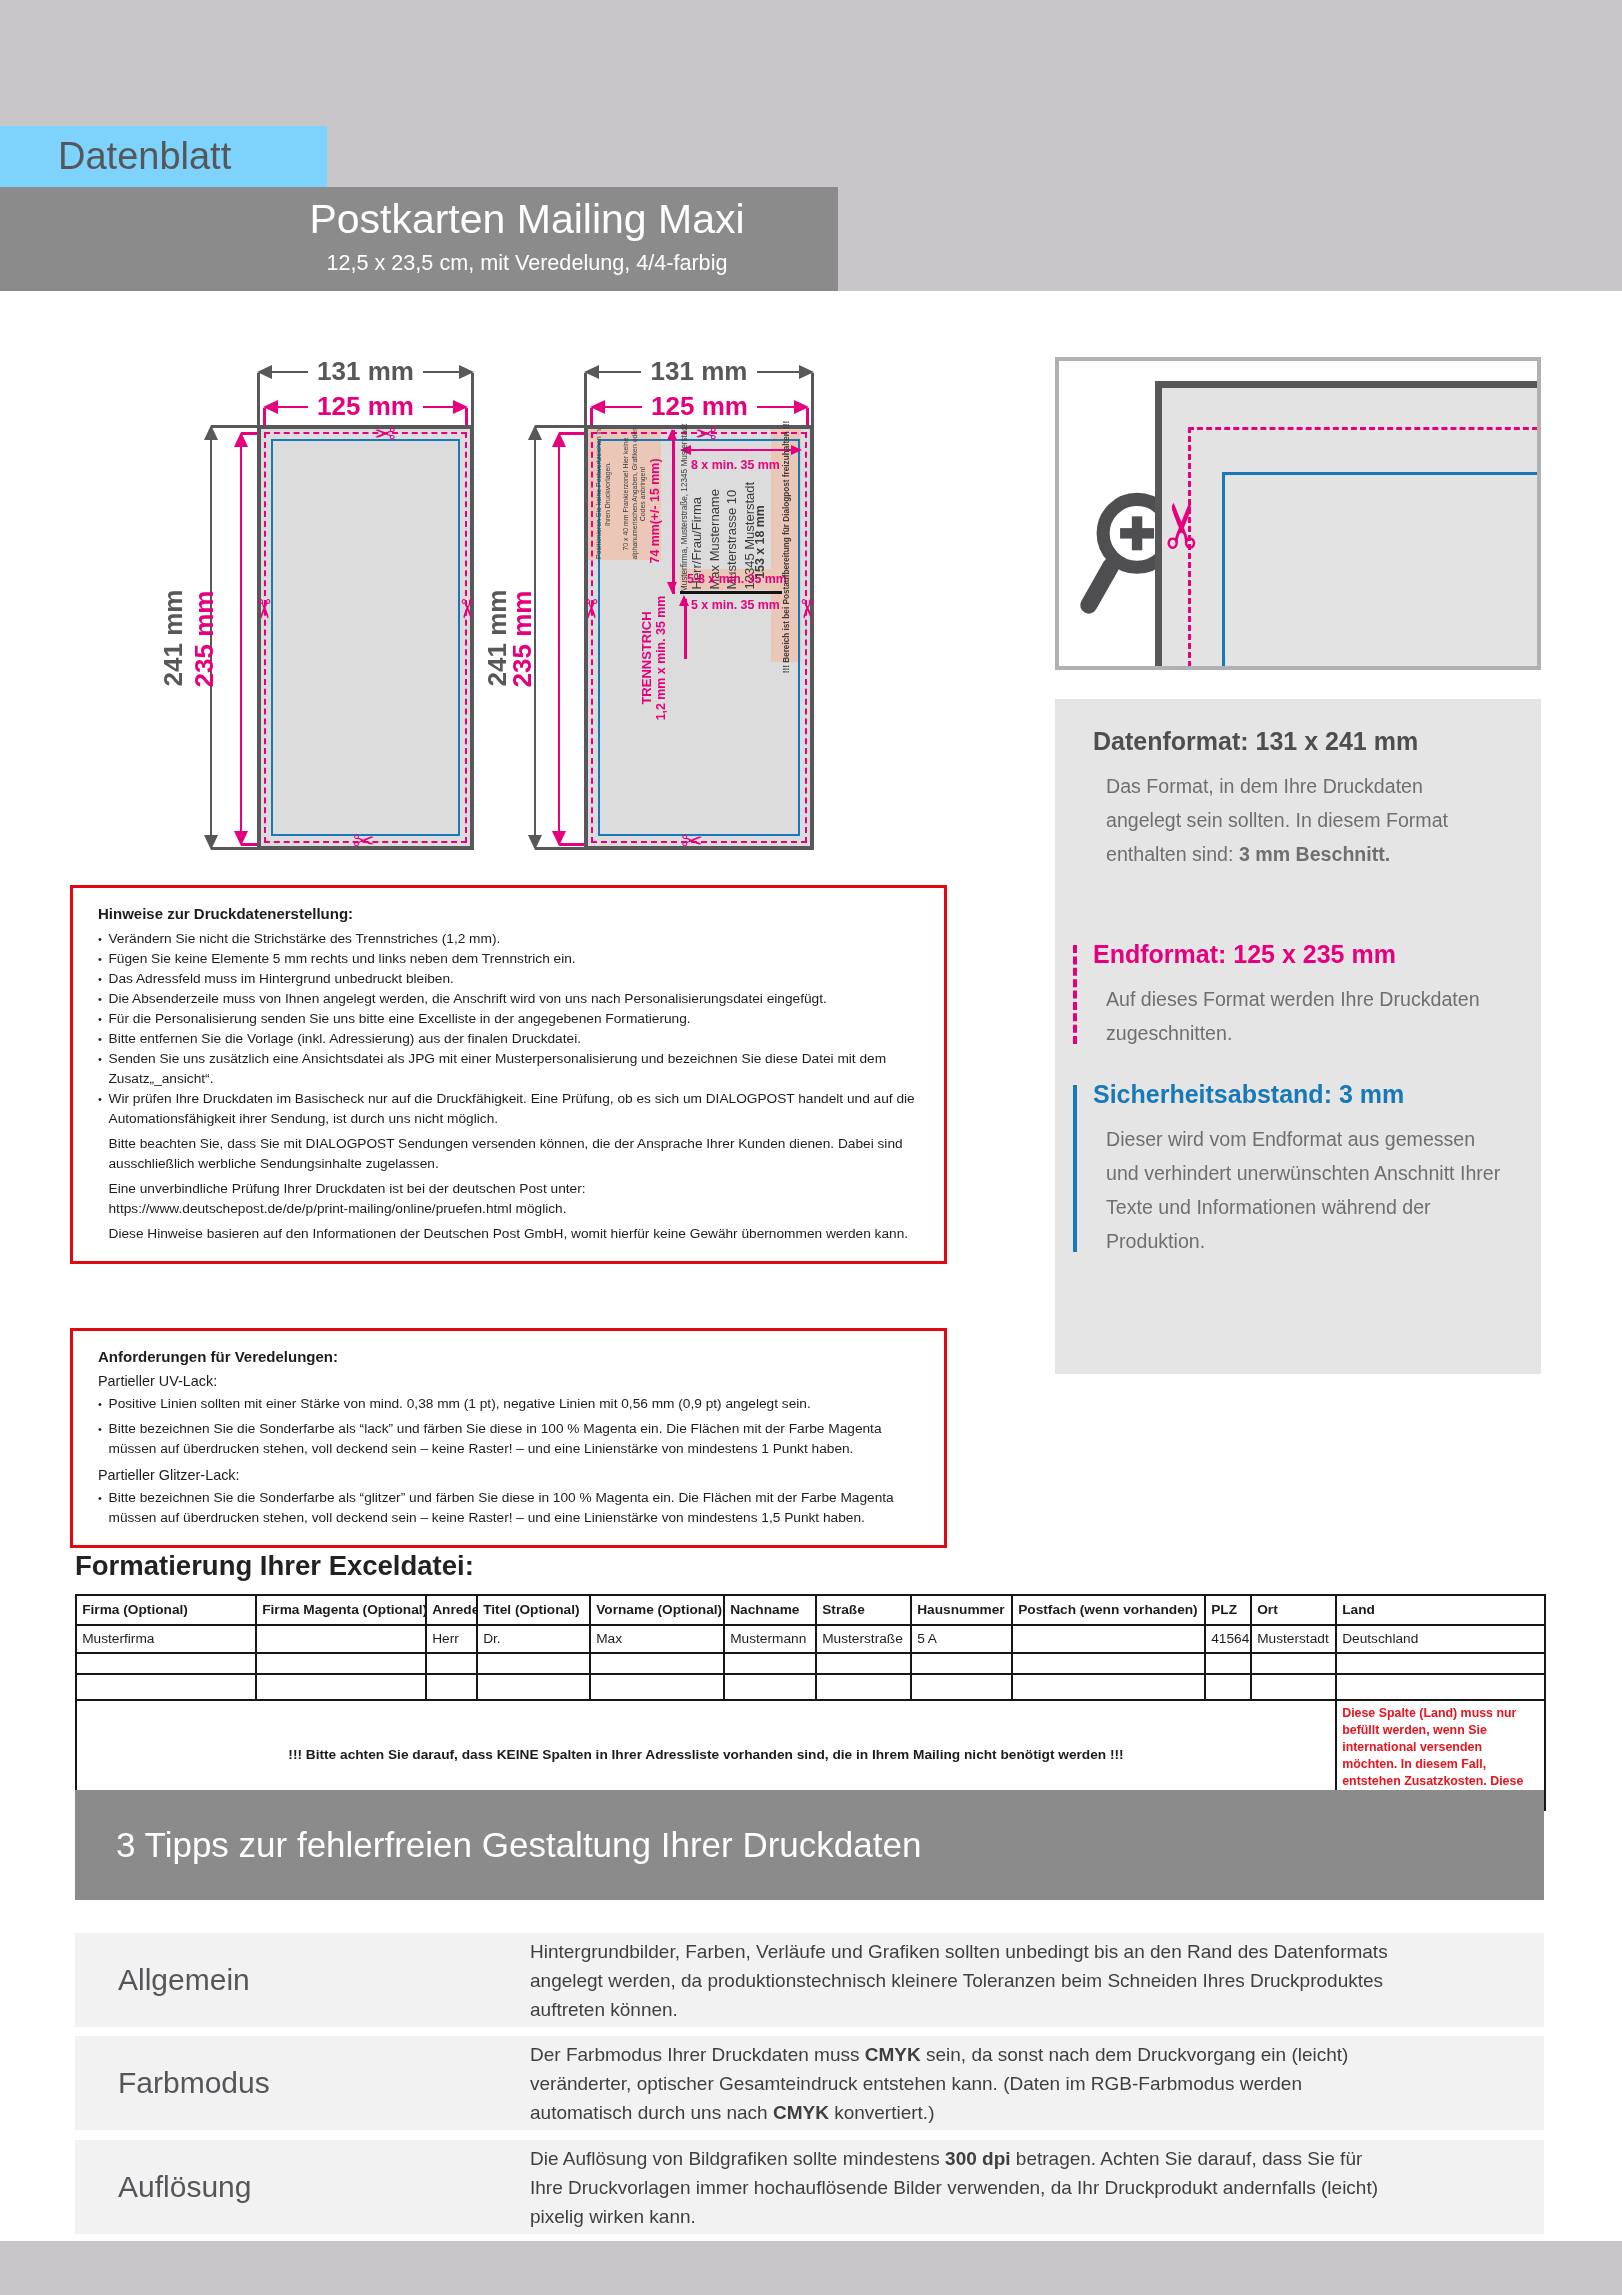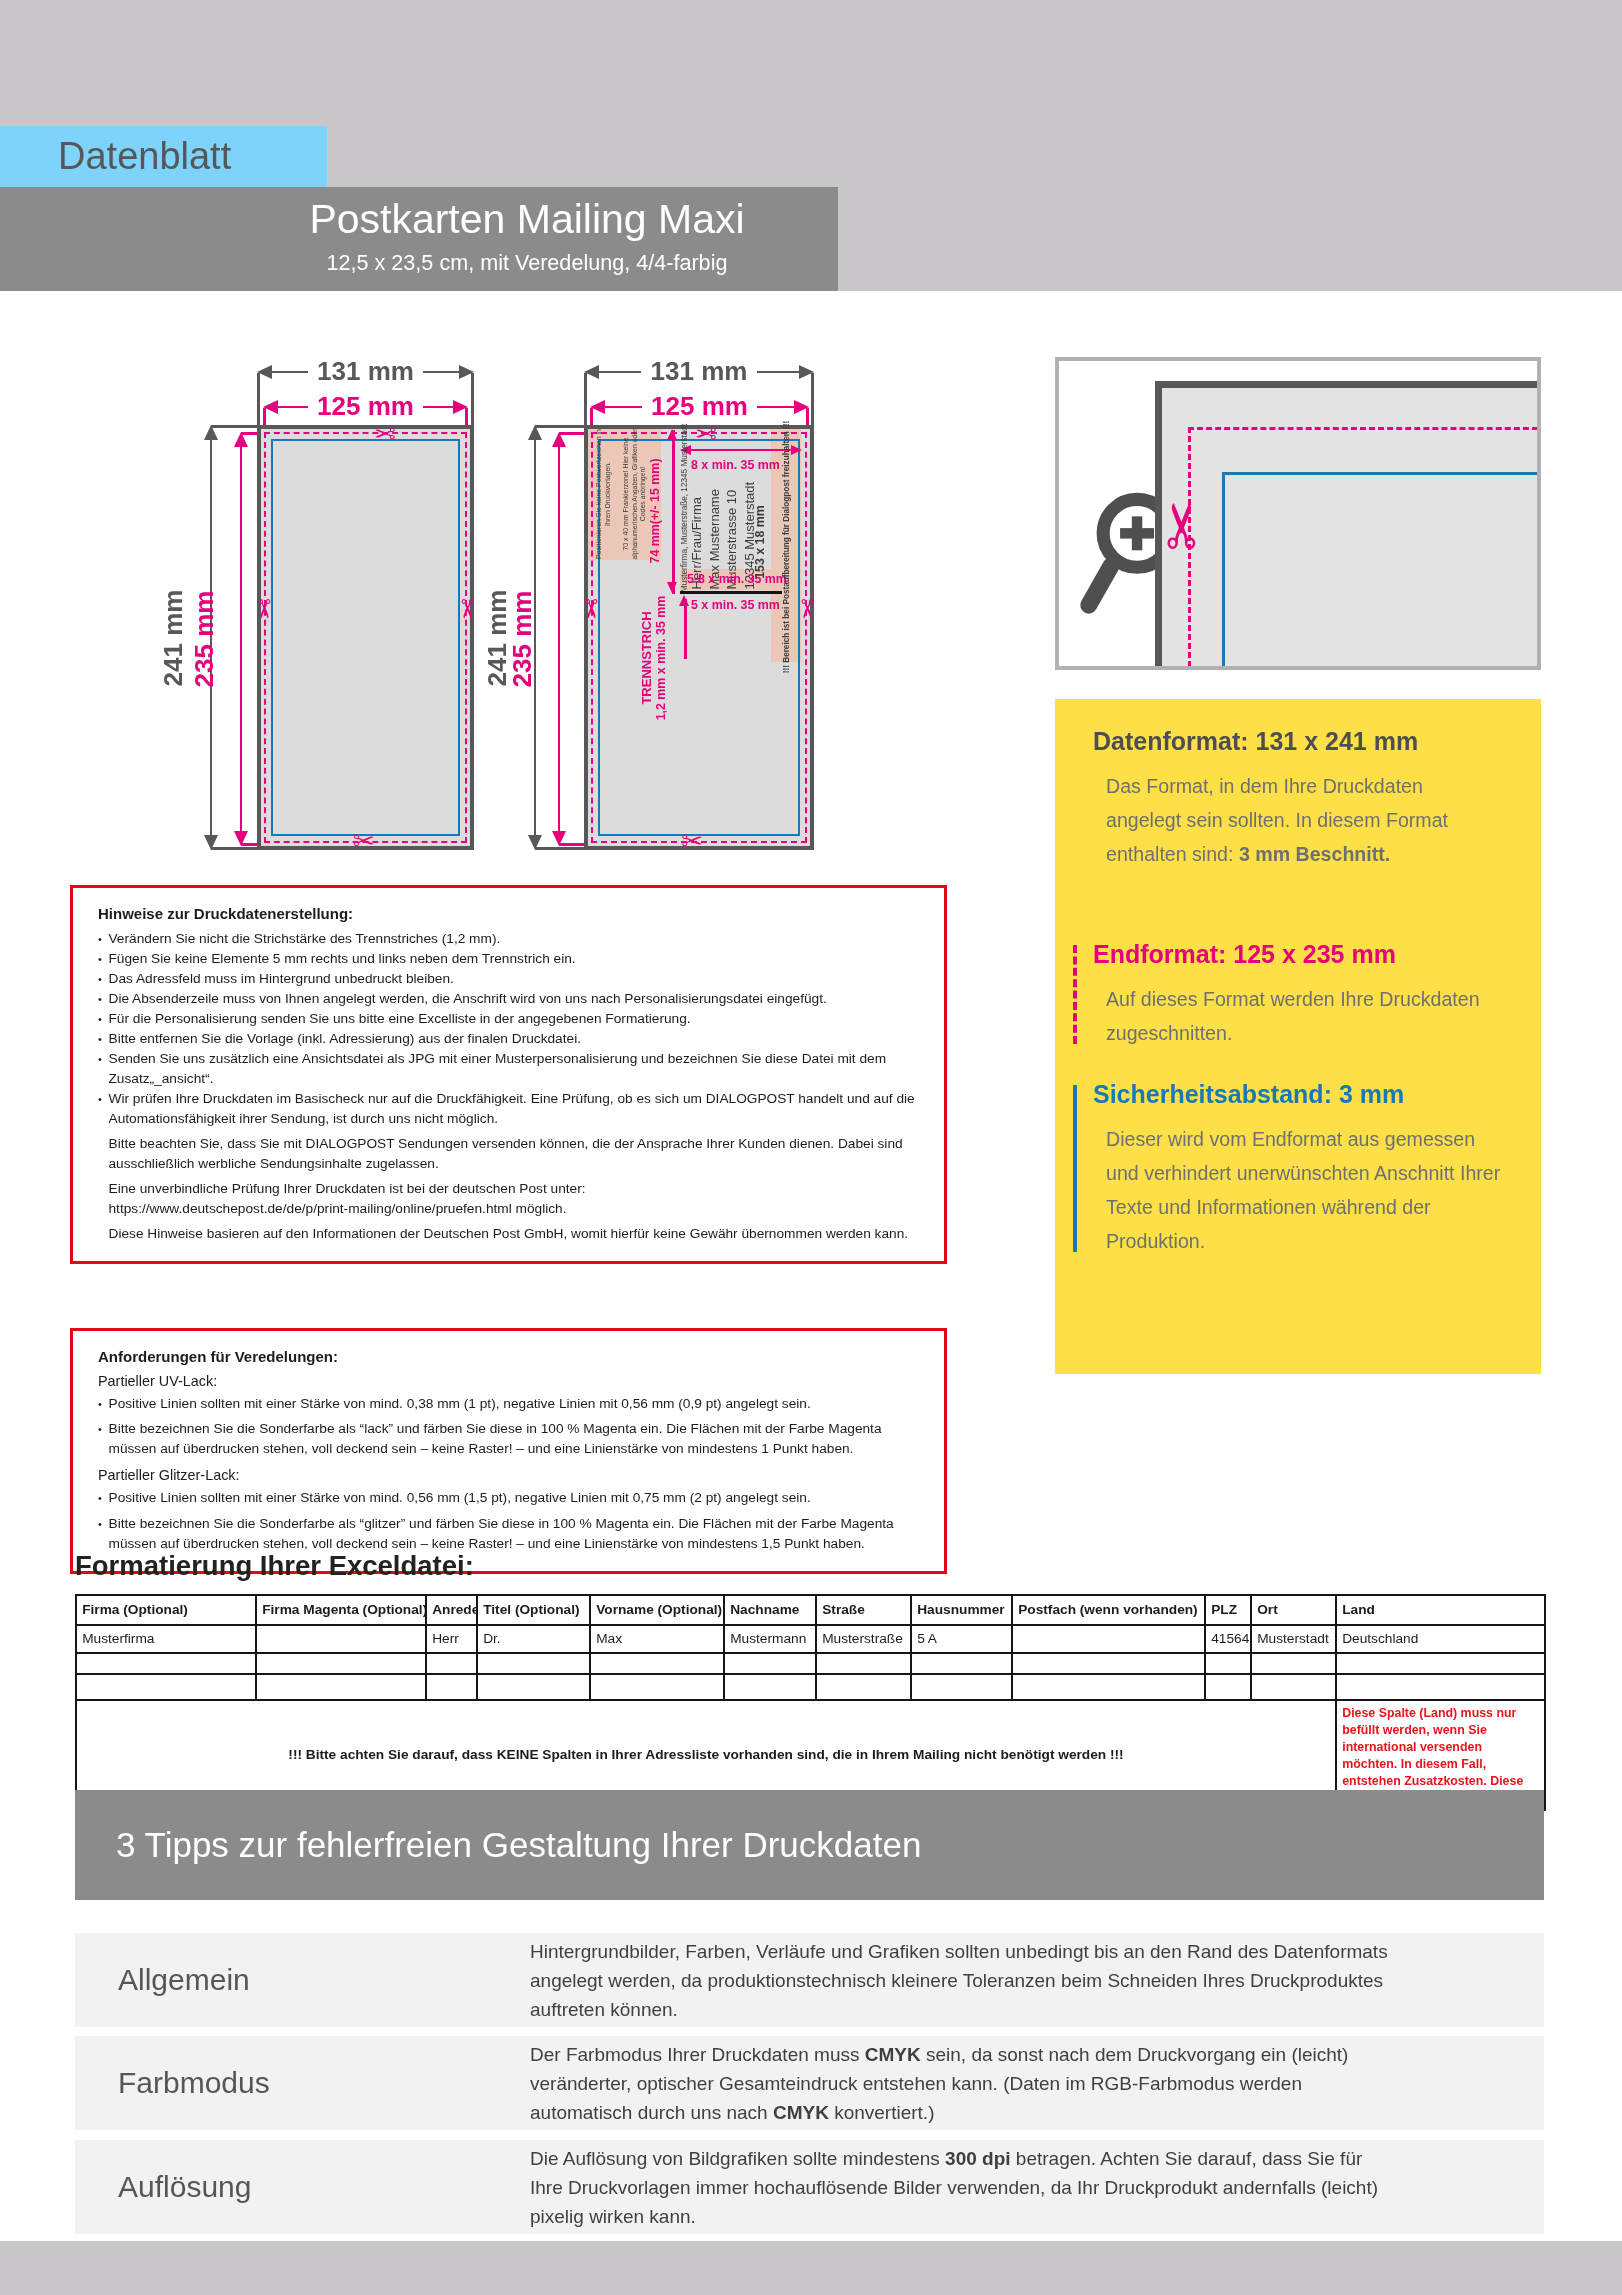--- a/index.html
+++ b/index.html
@@ -59,21 +59,21 @@
              box-sizing:border-box;overflow:hidden;}
   .mag-card{position:absolute;left:96px;top:19.6px;right:-6.5px;bottom:-6.5px;background:#e3e3e3;
             border-top:7.2px solid #575759;border-left:7.2px solid #575759;}
   .mc-dash-v{position:absolute;left:26px;top:39px;bottom:-3.3px;width:0;border-left:3.9px dashed #e6007e;}
   .mc-dash-h{position:absolute;left:26px;right:-3.3px;top:39px;height:0;border-top:3.9px dashed #e6007e;}
   .mc-blue{position:absolute;left:60px;top:84px;right:-3.3px;bottom:-3.3px;
            border-left:3.9px solid #1878b8;border-top:3.9px solid #1878b8;}
   .mc-sc{position:absolute;left:-4.6px;top:101px;color:#e6007e;font-size:62px;transform:rotate(-90deg);}
 
   
-  .info-panel{left:1055px;top:699px;width:486px;height:675px;background:#fde047;box-sizing:border-box;
+  .info-panel{left:1055px;top:699px;width:486px;height:675px;background:#e5e5e5;box-sizing:border-box;
               padding:27.5px 27.5px 0 38px;}
   .info-panel h3{margin:0 0 5.2px 0;font-size:25px;color:#4e4e50;}
   .info-panel p{margin:13px;font-size:19.6px;line-height:34px;color:#6f6f72;}
   .info-panel .sp{height:26px;}
   .isec{position:relative;margin-top:30px;}
   .isec .marker{position:absolute;left:-19.6px;top:5.2px;bottom:5.2px;width:0;}
   .isec.end .marker{border-left:4.6px dashed #e6007e;}
   .isec.safe .marker{border-left:4.6px solid #1878b8;}
   .isec.end h3{color:#e6007e;}
   .isec.safe h3{color:#1878b8;}
@@ -309,21 +309,20 @@
 
   <div id="box2" class="abs redbox">
     <div class="bt">Anforderungen für Veredelungen:</div>
     <div class="sub">Partieller UV-Lack:</div>
     <ul>
       <li>Positive Linien sollten mit einer Stärke von mind. 0,38 mm (1 pt), negative Linien mit 0,56 mm (0,9 pt) angelegt sein.</li>
       <li>Bitte bezeichnen Sie die Sonderfarbe als “lack” und färben Sie diese in 100 % Magenta ein. Die Flächen mit der Farbe Magenta müssen auf überdrucken stehen, voll deckend sein – keine Raster! – und eine Linienstärke von mindestens 1 Punkt haben.</li>
     </ul>
     <div class="sub">Partieller Glitzer-Lack:</div>
     <ul>
-      <li>Positive Linien sollten mit einer Stärke von mind. 0,56 mm (1,5 pt), negative Linien mit 0,75 mm (2 pt) angelegt sein.</li>
       <li>Bitte bezeichnen Sie die Sonderfarbe als “glitzer” und färben Sie diese in 100 % Magenta ein. Die Flächen mit der Farbe Magenta müssen auf überdrucken stehen, voll deckend sein – keine Raster! – und eine Linienstärke von mindestens 1,5 Punkt haben.</li>
     </ul>
   </div>
 
   <div class="abs xl-head">Formatierung Ihrer Exceldatei:</div>
   <table class="abs xl-table">
     <colgroup>
       <col style="width:180px">
         <col style="width:170px">
         <col style="width:51px">

